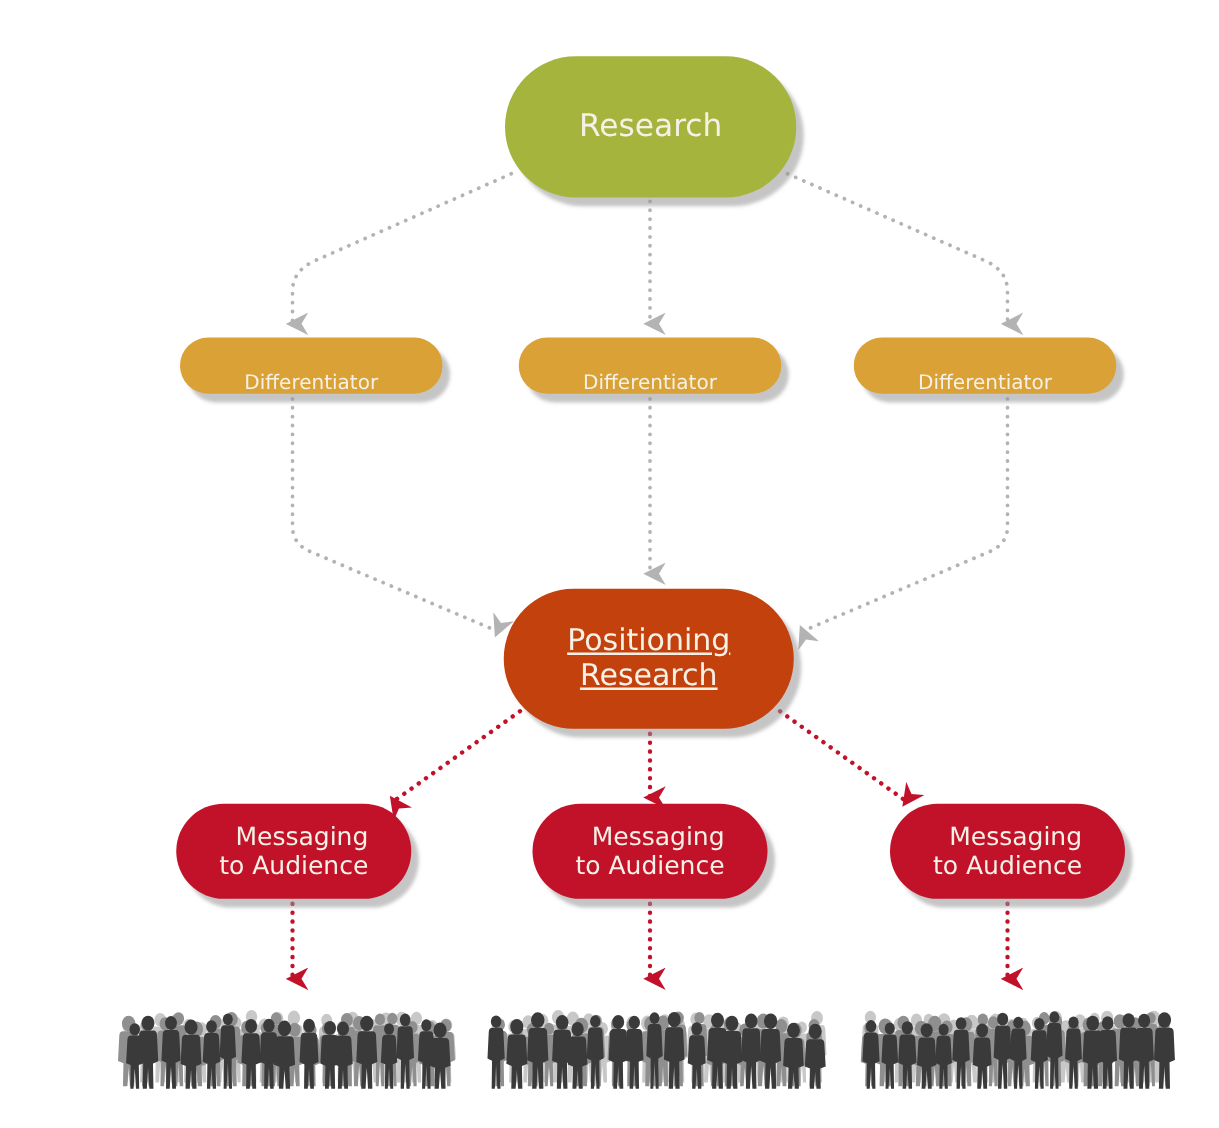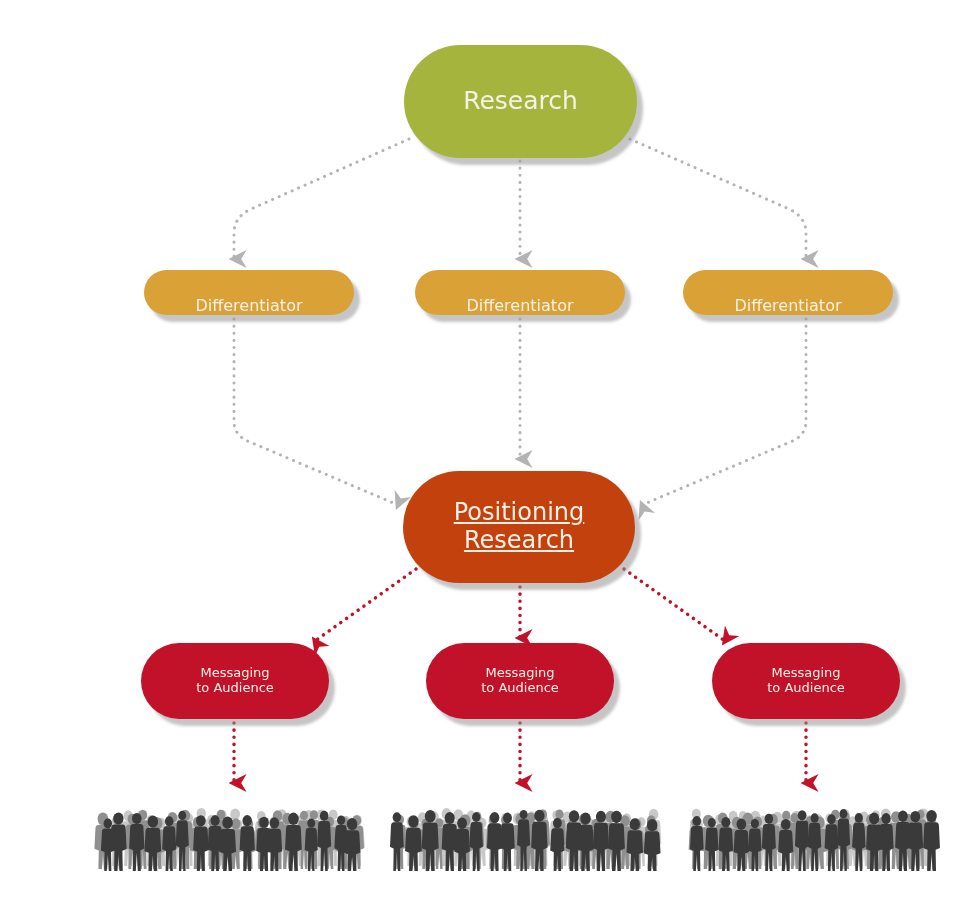--- a/index.html
+++ b/index.html
@@ -8,21 +8,21 @@
     .node {
       position: absolute; display: flex; align-items: center; justify-content: center;
       text-align: center; color: #f6f1e6; box-sizing: border-box;
       box-shadow: 6px 7px 3px rgba(150,150,150,0.55);
       font-family: "DejaVu Sans", sans-serif;
     }
     .node span { display: block; line-height: 1.15; }
     .research { left: 388px; top: 34px; width: 233px; height: 113px; border-radius: 57px; font-size: 25px; }
     .diff { width: 210px; height: 45px; border-radius: 23px; font-size: 16px; top: 259px; align-items: flex-end; }
     .pos { left: 387px; top: 460px; width: 232px; height: 112px; border-radius: 56px; font-size: 24px; }
-    .msg { width: 188px; height: 76px; border-radius: 38px; font-size: 13px; top: 632px; }
+    .msg { width: 188px; height: 76px; border-radius: 38px; font-size: 20px; top: 632px; text-align: right; }
     .crowd { position: absolute; top: 795px; height: 66px; }
   </style>
 </head>
 <body>
 
 <div id="diagram">
   <svg id="connectors" width="975" height="902" style="position:absolute;left:0;top:0;">
     <defs>
       <marker id="arrow-gray" viewBox="0 0 10 10" refX="5" refY="7" markerWidth="18" markerHeight="18" markerUnits="userSpaceOnUse" orient="auto-start-reverse">
         <path d="M0,0 L5,3 L10,0 L5,10 Z" fill="#b3b3b3"></path>

